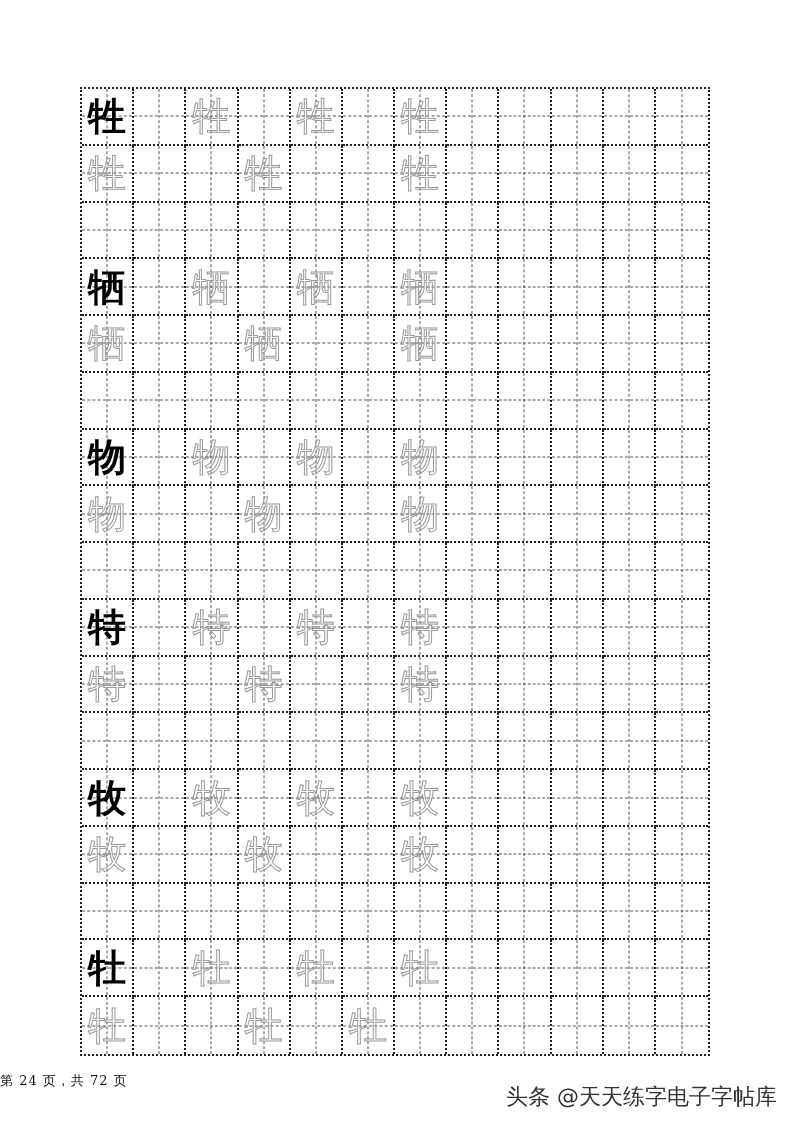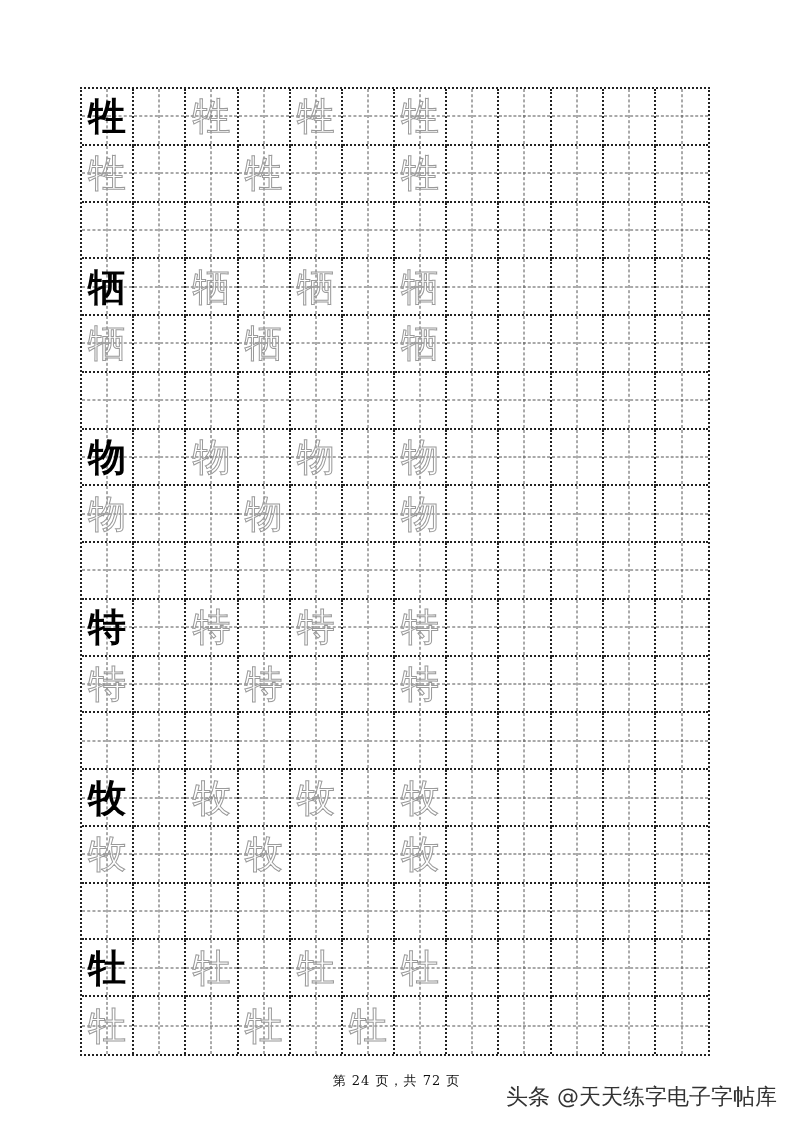--- a/index.html
+++ b/index.html
@@ -71,21 +71,20 @@
     .glyph.trace {
       color: transparent;
       -webkit-text-stroke: 1px #9a9a9a;
       font-weight: normal;
     }
     .footer-page {
       position: absolute;
       top: 1072px;
       left: 0;
       width: 793px;
-      text-align: center;
       font-size: 13px;
       color: #111;
       font-family: "DejaVu Serif", "Liberation Serif", serif;
       letter-spacing: 1px;
     }
     .watermark {
       position: absolute;
       top: 1082px;
       right: 16px;
       font-size: 22px;

